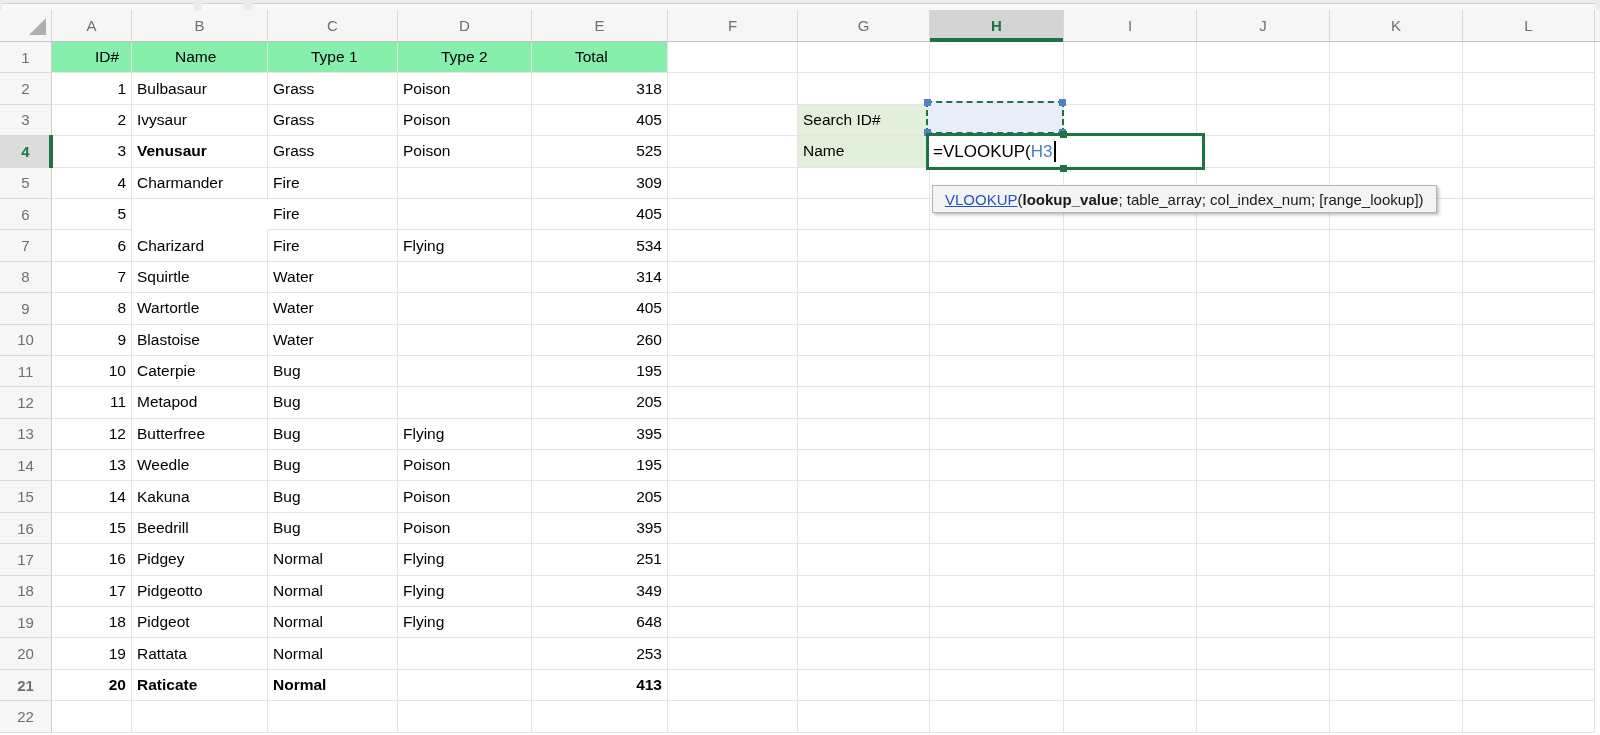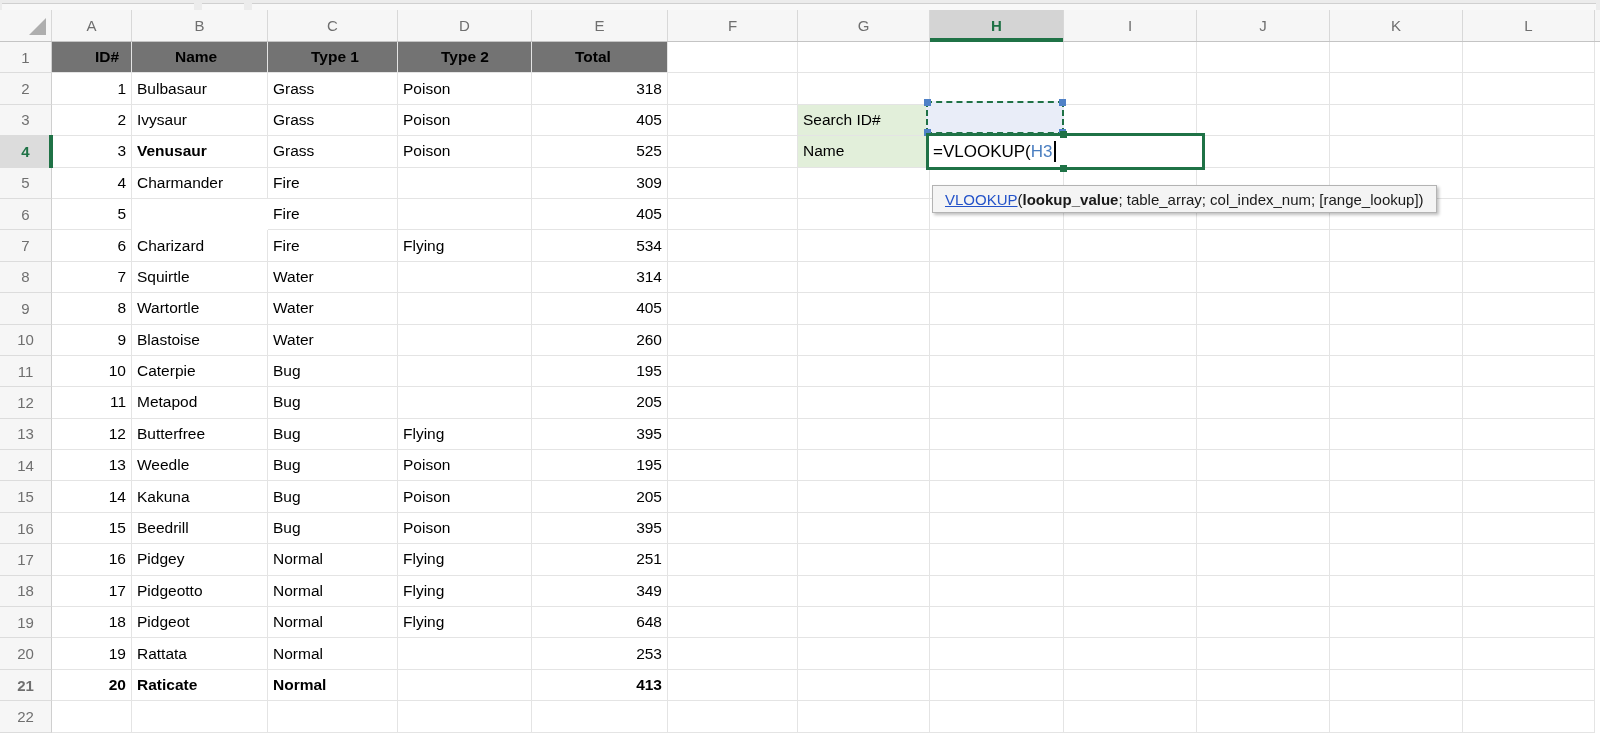--- a/index.html
+++ b/index.html
@@ -28,21 +28,21 @@
   .grow { display:flex; }
   .rowhead { width:52px; flex:none; background:#f6f6f6; border-right:1px solid #cfcfcf;
              border-bottom:1px solid #dcdcdc; color:#6f6f6f; font-size:15px; position:relative;
              display:flex; align-items:center; justify-content:center; }
   .rowhead.sel { background:#dcdcdc; color:#1f7246; font-weight:bold; }
   .rowhead.sel::after { content:""; position:absolute; top:-1px; bottom:-1px; right:-2px; width:4px; background:#1f7246; }
   .cell { flex:none; border-right:1px solid #e4e4e4; border-bottom:1px solid #e4e4e4;
           font-size:15.5px; color:#000; display:flex; align-items:center; padding:0 5px;
           white-space:nowrap; overflow:hidden; background:#fff; }
   .cell.num { justify-content:flex-end; }
-  .cell.thead { background:#737373; font-weight:bold;padding-left:43px; }
+  .cell.thead { background:#86efac; font-weight:normal;padding-left:43px; }
   .cell.green { background:#e2efda; }
 
   
   .sel-cell { position:absolute; left:926px; top:101px; width:138px; height:33px;
               background:#e9edf8; border:2px dashed #1f7246; }
   .handle { position:absolute; width:7px; height:7px; background:#4f81c7; }
   .handle.tl { left:-4px; top:-4px; } .handle.tr { right:-4px; top:-4px; }
   .handle.bl { left:-4px; bottom:-4px; } .handle.br { right:-4px; bottom:-4px; }
 
   

